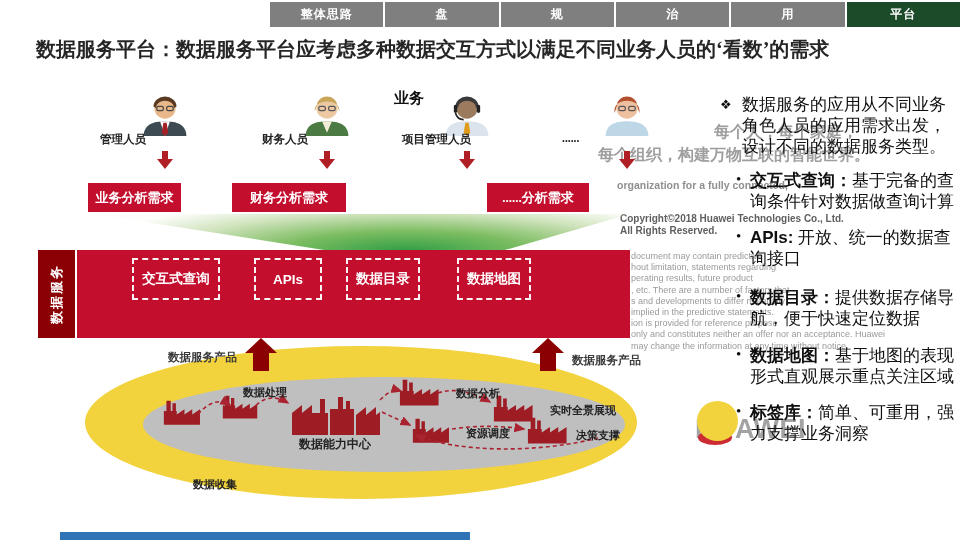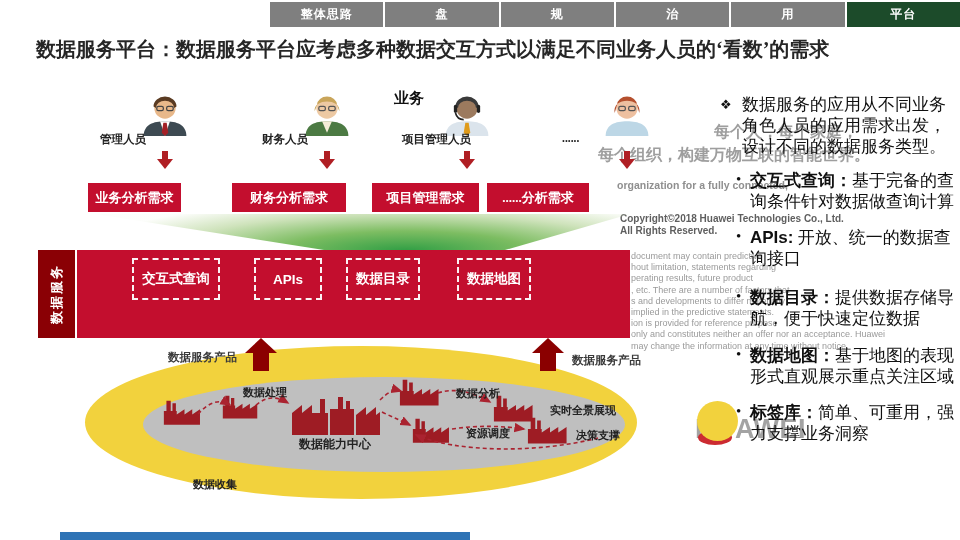--- a/index.html
+++ b/index.html
@@ -158,21 +158,20 @@
       <div class="stem"></div>
       <div class="head"></div>
     </div>
   <div class="abs marrow" style="left:619px;top:151px;">
       <div class="stem"></div>
       <div class="head"></div>
     </div>
 
   <div class="abs need" style="left:88px;width:93px;">业务分析需求</div>
   <div class="abs need" style="left:232px;width:114px;">财务分析需求</div>
-  <div class="abs need" style="left:372px;width:107px;">项目管理需求</div>
   <div class="abs need" style="left:487px;width:102px;">......分析需求</div>
 
   <div class="abs funnel"></div>
 
   <div class="abs bar-side"></div>
   <div class="abs bar-side-label">数据服务</div>
   <div class="abs bar-main"></div>
   <div class="abs sbox" style="left:132px;width:84px;">交互式查询</div>
   <div class="abs sbox" style="left:254px;width:64px;font-family:'Liberation Sans',sans-serif;">APIs</div>
   <div class="abs sbox" style="left:346px;width:70px;">数据目录</div>

